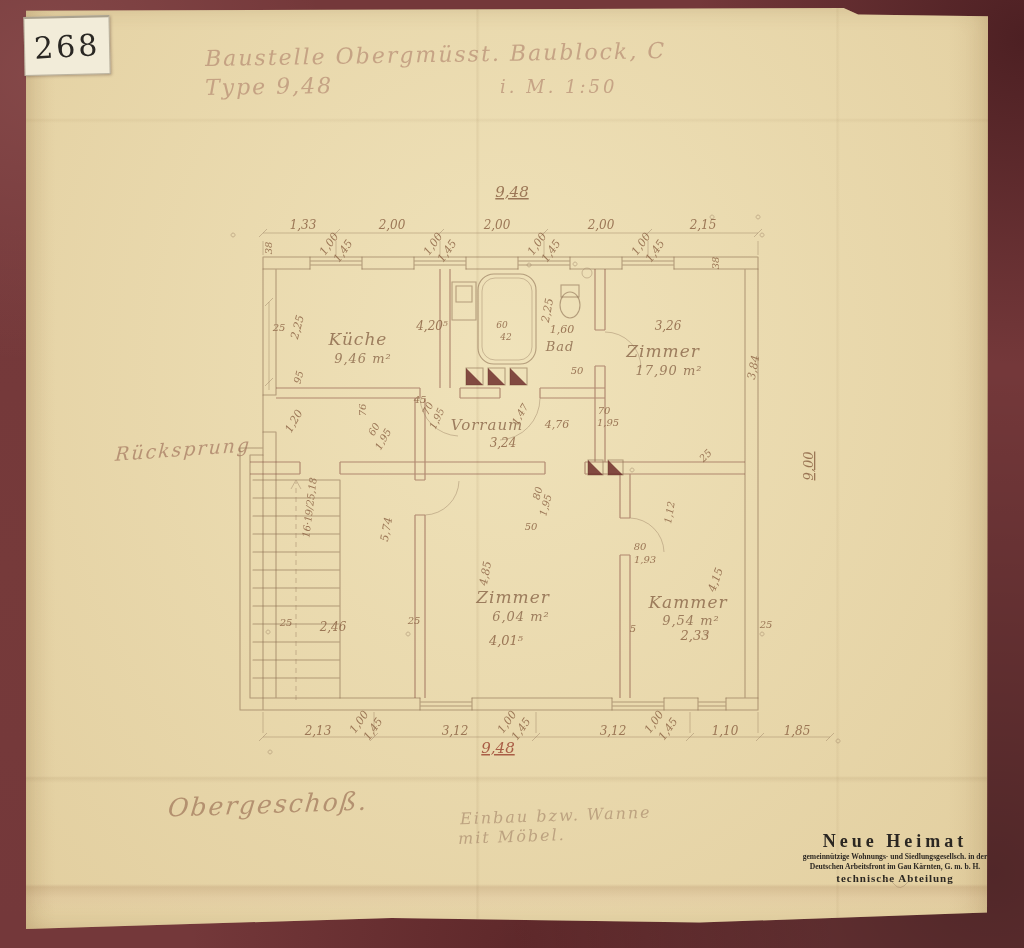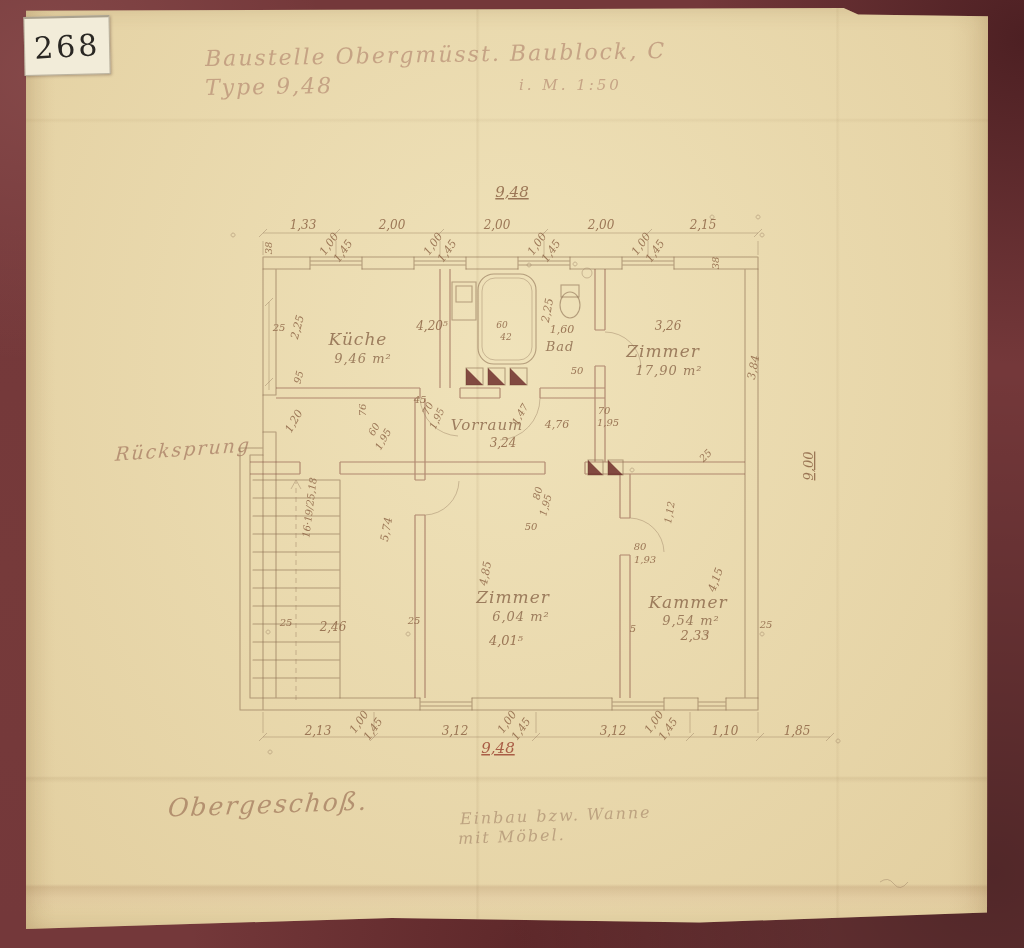--- a/index.html
+++ b/index.html
@@ -21,21 +21,21 @@
       linear-gradient(to bottom, transparent 110px, rgba(140,110,70,.08) 112px, transparent 115px),
       linear-gradient(to bottom, transparent 768px, rgba(140,110,70,.12) 770px, transparent 775px),
       linear-gradient(to bottom, transparent 876px, rgba(150,100,70,.18) 879px, rgba(210,160,150,.10) 890px, transparent 905px),
       radial-gradient(ellipse at 50% 38%, rgba(255,250,220,.30), rgba(190,155,95,.16)),
       #e9d8ab;
     box-shadow: inset 0 0 22px rgba(120,80,40,.22), 2px 3px 9px rgba(40,10,10,.5);
     clip-path: polygon(0 0.3%, 85% 0, 86.5% 0.7%, 100% 0.9%, 99.9% 98.1%, 70% 99.2%, 38% 98.7%, 0 99.9%);}
   .hand{position:absolute;font-family:"DejaVu Serif",serif;font-style:italic;white-space:nowrap;}
   #hdr1{left:205px;top:42px;font-size:22px;color:rgba(168,118,98,.55);transform:rotate(-1deg);letter-spacing:2px;}
   #hdr2a{left:205px;top:74px;font-size:22px;color:rgba(168,118,98,.55);transform:rotate(-1deg);letter-spacing:2px;}
-  #hdr2b{left:500px;top:76px;font-size:15px;color:rgba(168,118,98,.55);letter-spacing:3px;margin-left:19px;}
+  #hdr2b{left:500px;top:76px;font-size:18px;color:rgba(168,118,98,.55);letter-spacing:3px;}
   #ruecksprung{left:115px;top:438px;font-size:19px;color:rgba(150,100,80,.6);transform:rotate(-4deg) skewX(-8deg);letter-spacing:2px;}
   #floorlbl{left:168px;top:790px;font-size:25px;color:rgba(148,103,78,.62);transform:rotate(-2deg) skewX(-8deg);letter-spacing:2px;}
   #pnote1{left:460px;top:806px;font-size:16px;color:rgba(150,115,90,.52);transform:rotate(-2deg);letter-spacing:2px;}
   #pnote2{left:458px;top:827px;font-size:16px;color:rgba(150,115,90,.52);transform:rotate(-2deg);letter-spacing:2px;}
   #sticker{position:absolute;left:24px;top:16px;width:84px;height:56px;background:#f2ecd9;
     border:1px solid rgba(120,110,90,.45);border-top:2px solid rgba(100,90,70,.5);
     transform:rotate(-1.2deg);display:flex;align-items:center;justify-content:center;
     box-shadow:1px 1px 3px rgba(60,30,30,.35);}
   #sticker span{font-family:"DejaVu Serif",serif;font-size:30px;color:#2a2723;letter-spacing:3px;transform:rotate(-2deg);}
   #stamp{position:absolute;left:770px;top:832px;width:250px;text-align:center;
@@ -64,20 +64,26 @@
   </div>
 
   <div id="hdr1" class="hand">Baustelle Obergmüsst. Baublock, C</div>
   <div id="hdr2a" class="hand">Type 9,48</div>
   <div id="hdr2b" class="hand">i. M. 1:50</div>
   <div id="ruecksprung" class="hand">Rücksprung</div>
   <div id="floorlbl" class="hand">Obergeschoß.</div>
   <div id="pnote1" class="hand">Einbau bzw. Wanne</div>
   <div id="pnote2" class="hand">mit Möbel.</div>
 
+  <div id="stamp">
+    <div class="s1">Neue Heimat</div>
+    <div class="s2">gemeinnützige Wohnungs- und Siedlungsgesellsch. in der</div>
+    <div class="s3">Deutschen Arbeitsfront im Gau Kärnten, G. m. b. H.</div>
+    <div class="s4">technische Abteilung</div>
+  </div>
 
   <svg id="plan-svg" width="1024" height="948" viewBox="0 0 1024 948">
     <g>
       <path class="w" d="M263,257 H758 M240,710 H758 M263,257 V710 M758,257 V710 M240,448 V710 M240,448 H263"></path>
       <path class="w" d="M263,269 H310 M362,269 H414 M466,269 H518 M570,269 H622 M674,269 H758
         M263,698 H420 M472,698 H612 M664,698 H698 M726,698 H758 M250,698 H263
         M276,269 V395 M276,432 V698 M263,395 H276 M263,432 H276
         M250,455 V698 M250,455 H263
         M745,269 V698"></path>
       <path class="w" d="M310,257 V269 M362,257 V269 M310,261 H362 M310,265 H362

